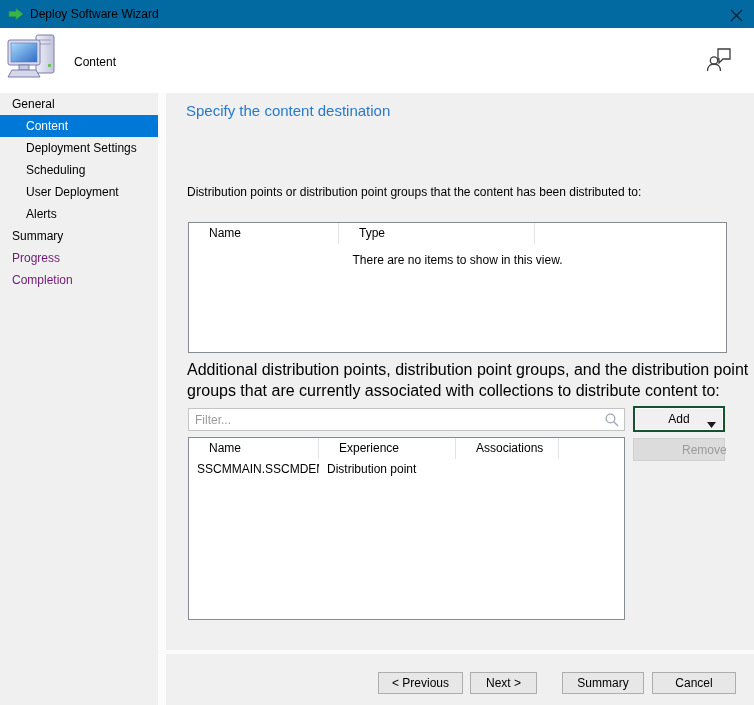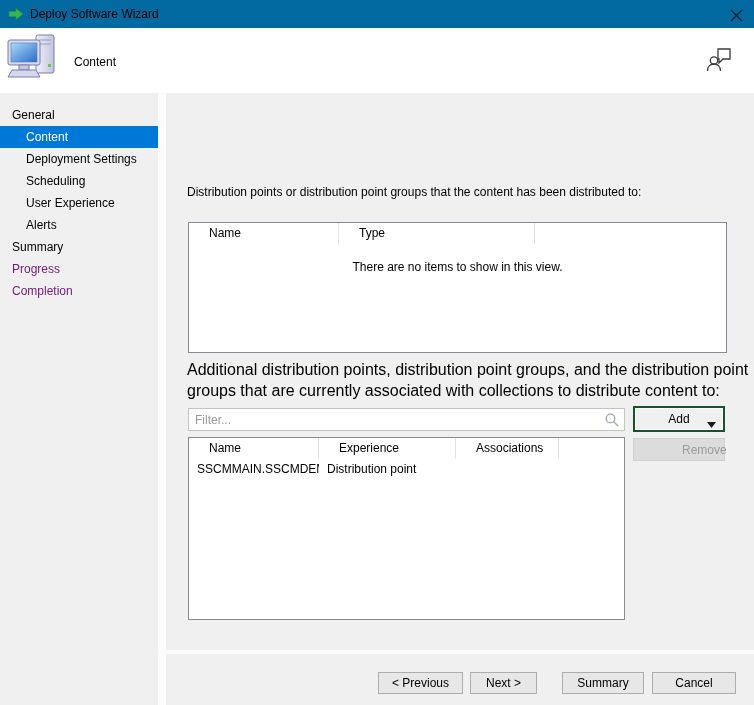--- a/index.html
+++ b/index.html
@@ -15,21 +15,21 @@
              display:flex;align-items:center;justify-content:center;}
 
   
   .header{position:absolute;left:0;top:28px;width:754px;height:65px;background:#fff;}
   .computer-icon{position:absolute;left:6px;top:5px;width:56px;height:54px;}
   .step-label{position:absolute;left:74px;top:27px;font-size:12px;}
   .feedback-icon{position:absolute;left:706px;top:18px;width:26px;height:26px;cursor:pointer;}
 
   
   .bodyarea{position:absolute;left:0;top:93px;width:754px;height:612px;background:#F0F0F0;}
-  .sidebar{position:absolute;left:0;top:0;width:158px;height:612px;padding-top:11px;box-sizing:border-box;}
+  .sidebar{position:absolute;left:0;top:0;width:158px;height:612px;box-sizing:border-box;}
   .nav-item{height:22px;line-height:22px;font-size:12px;white-space:nowrap;cursor:default;}
   .nav-item.lvl0{padding-left:12px;}
   .nav-item.lvl1{padding-left:26px;}
   .nav-item.selected{background:#0078D7;color:#fff;}
   .nav-item.disabled{color:#701a75;}
   .vdivider{position:absolute;left:158px;top:0;width:8px;height:612px;background:#FCFCFC;}
 
   .main{position:absolute;left:166px;top:0;width:588px;height:612px;}
   .page-title{position:absolute;left:20px;top:9px;font-size:15px;font-weight:normal;color:#2779CB;margin:0;}
   .label1{position:absolute;left:21px;top:92px;font-size:12px;}
@@ -40,21 +40,21 @@
   .t2{position:absolute;left:22px;top:344px;width:437px;height:183px;}
   .thead{display:flex;height:21px;}
   .th{box-sizing:border-box;border-right:1px solid #E3E3E3;padding-left:20px;line-height:21px;
       font-size:12px;white-space:nowrap;overflow:hidden;}
   .th.fill{flex:1;border-right:none;}
   .t1 .th.c0{width:150px;}
   .t1 .th.c1{width:196px;}
   .t2 .th.c0{width:130px;}
   .t2 .th.c1{width:137px;}
   .t2 .th.c2{width:103px;}
-  .empty-msg{margin-top:16px;text-align:center;font-size:12px;}
+  .empty-msg{margin-top:9px;text-align:center;font-size:12px;}
   .tr{display:flex;height:20px;}
   .td{box-sizing:border-box;padding-left:8px;line-height:20px;font-size:12px;
       white-space:nowrap;overflow:hidden;}
   .t2 .td.c0{width:130px;}
   .t2 .td.c1{width:137px;}
   .t2 .td.c2{width:103px;}
 
   .filterbox{position:absolute;left:22px;top:315px;width:437px;height:23px;background:#fff;
              border:1px solid #C4C4C4;box-sizing:border-box;}
   .filterbox input{position:absolute;left:2px;top:1px;width:405px;height:19px;border:none;outline:none;
@@ -128,29 +128,30 @@
     </svg>
   </span>
 </div>
 
 <div class="bodyarea">
   <div class="sidebar" id="nav">
       <div class="nav-item lvl0 normal">General</div>
       <div class="nav-item lvl1 selected">Content</div>
       <div class="nav-item lvl1 normal">Deployment Settings</div>
       <div class="nav-item lvl1 normal">Scheduling</div>
-      <div class="nav-item lvl1 normal">User Experience</div>
+      <div class="nav-item lvl1 normal">User Deployment</div>
       <div class="nav-item lvl1 normal">Alerts</div>
       <div class="nav-item lvl0 normal">Summary</div>
       <div class="nav-item lvl0 disabled">Progress</div>
       <div class="nav-item lvl0 disabled">Completion</div>
     </div>
   <div class="vdivider"></div>
 
   <div class="main">
+    <h1 class="page-title">Specify the content destination</h1>
 
     <div class="label1">Distribution points or distribution point groups that the content has been distributed to:</div>
 
     <div class="listview t1">
       <div class="thead" id="t1head">
           <div class="th c0">Name</div>
           <div class="th c1">Type</div>
           <div class="th fill"></div>
         </div>
       <div class="empty-msg">There are no items to show in this view.</div>

